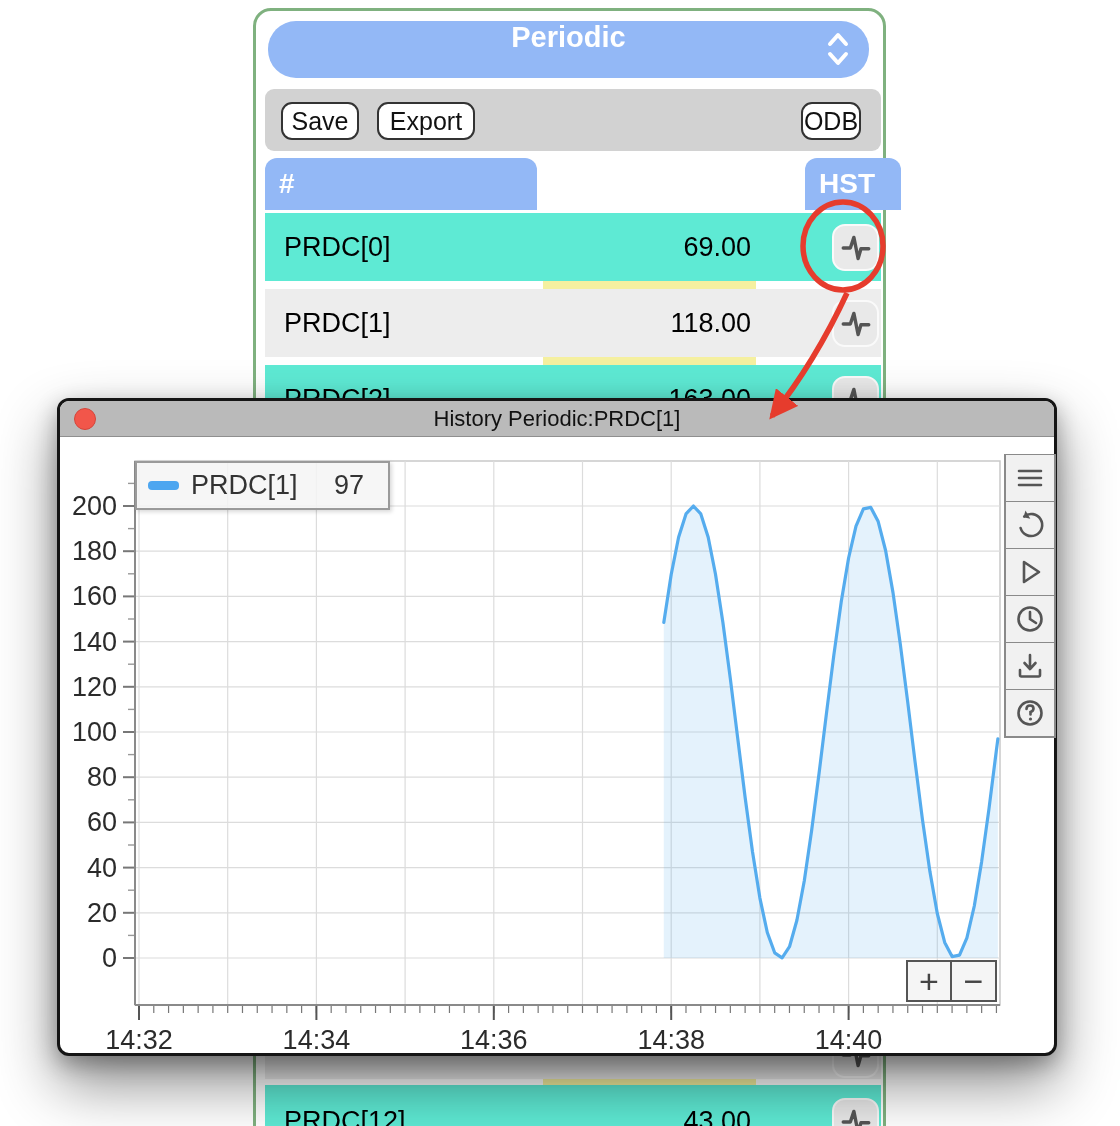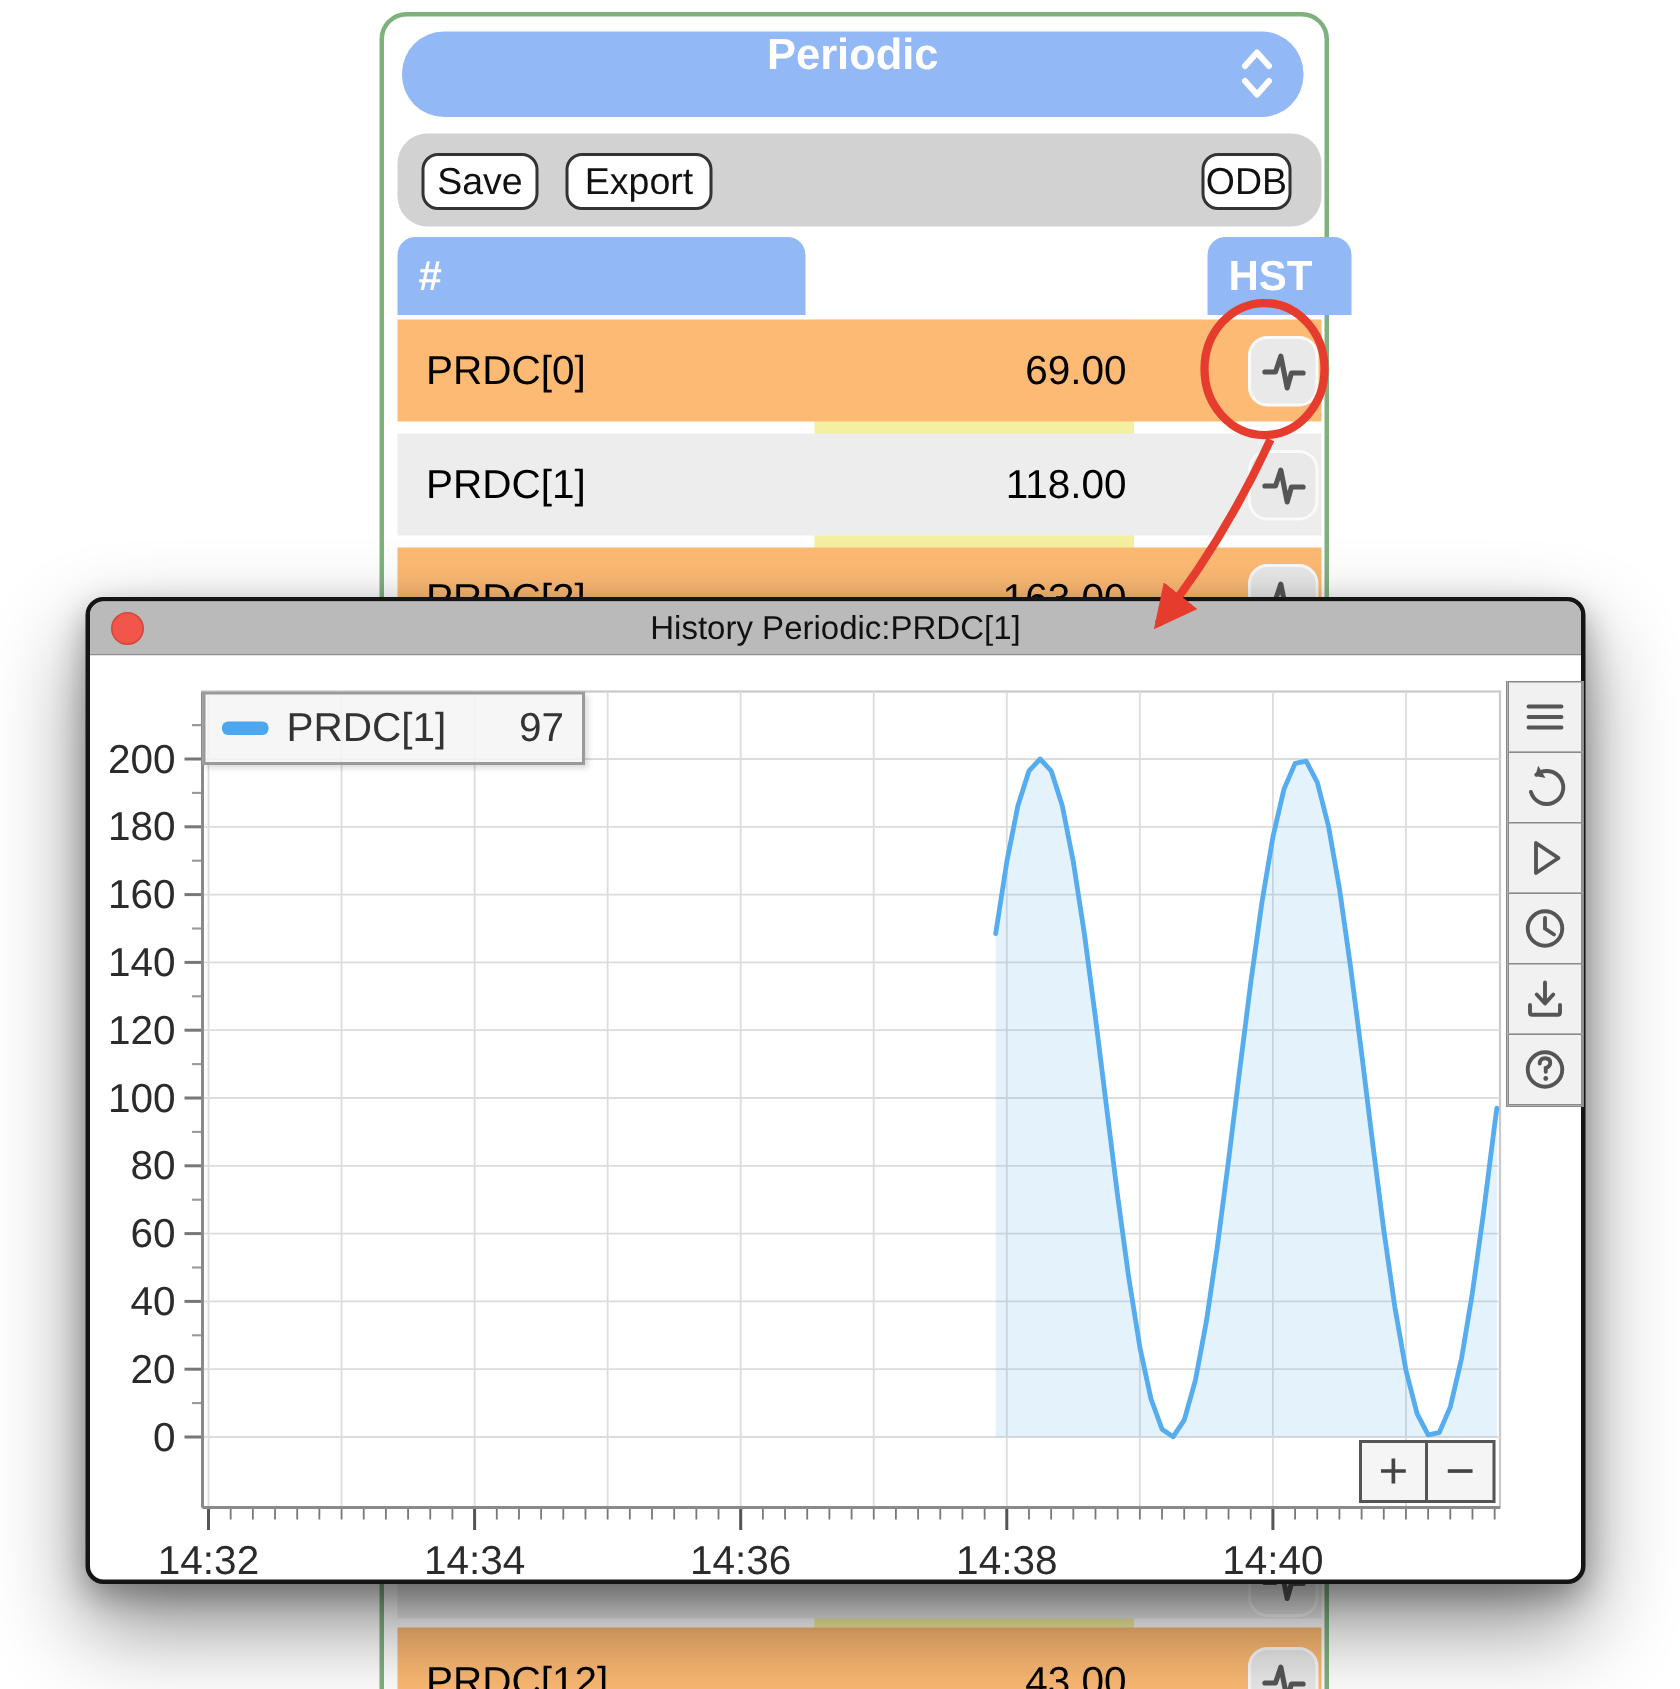--- a/index.html
+++ b/index.html
@@ -8,34 +8,34 @@
          font-family:"Liberation Sans",sans-serif;}
 
   
   .periodic-win{position:absolute;left:253px;top:8px;width:633px;height:1400px;
     background:#fff;border:3px solid #7fb17f;border-radius:18px;z-index:1;}
   .p-header{position:absolute;left:12px;top:10px;width:601px;height:57px;background:#93b8f6;
     border-radius:28px;color:#fff;font-size:29px;font-weight:bold;display:flex;
     justify-content:center;}
   .p-chevrons{position:absolute;right:18px;top:8px;width:26px;height:40px;color:#fff;}
   .p-toolbar{position:absolute;left:9px;top:78px;width:616px;height:62px;background:#d2d2d2;
-    border-radius:20px;}
+    border-radius:9px;}
   .btn{position:absolute;background:#fff;border:2px solid #333;border-radius:11px;
     font-size:25px;color:#111;display:flex;align-items:center;justify-content:center;cursor:default;}
   .btn-save{left:16px;top:13px;width:78px;height:38px;}
   .btn-export{left:112px;top:13px;width:98px;height:38px;}
   .btn-odb{right:20px;top:13px;width:60px;height:38px;}
   .th{position:absolute;top:147px;height:52px;background:#93b8f6;color:#fff;font-size:28px;
     font-weight:bold;display:flex;align-items:center;border-radius:12px 12px 0 0;padding-left:14px;}
   .th-num{left:9px;width:272px;}
   .th-prdc{left:287px;width:256px;}
   .th-hst{left:549px;width:96px;}
   .yellow-strip{position:absolute;left:287px;top:202px;width:213px;height:1190px;background:#f5f0a0;}
   .row{position:absolute;left:9px;width:616px;height:68px;}
-  .row.dark{background:#fdba74;}
+  .row.dark{background:#5eead4;}
   .row.light{background:#ededed;}
   .row .rname{position:absolute;left:19px;top:0;height:100%;display:flex;align-items:center;
     font-size:27px;color:#000;}
   .row .rval{position:absolute;left:278px;width:208px;top:0;height:100%;display:flex;
     align-items:center;justify-content:flex-end;font-size:27px;color:#000;}
   .hstbtn{position:absolute;left:567px;width:47px;height:47px;background:#e9e9e9;
     border:2px solid #fafafa;border-radius:13px;display:flex;align-items:center;justify-content:center;}
   .hstbtn svg{width:34px;height:34px;}
 
   
@@ -47,21 +47,21 @@
   .titlebar .ttext{position:absolute;left:0;right:0;top:0;height:36px;display:flex;
     align-items:center;justify-content:center;font-size:22px;color:#111;}
   .closebtn{position:absolute;left:14px;top:7px;width:22px;height:22px;border-radius:50%;
     background:#f2564a;border:1px solid #d4453a;}
   .chart-svg{position:absolute;left:0;top:36px;}
   .legend{position:absolute;left:75px;top:60px;width:255px;height:49px;
     background:rgba(244,244,244,.84);border:2px solid #9a9a9a;
     box-shadow:2px 2px 4px rgba(0,0,0,.15);display:flex;align-items:center;}
   .legend .swatch{width:31px;height:9px;border-radius:4px;background:#4da6f0;margin-left:11px;}
   .legend .lname{font-size:27px;color:#333;margin-left:12px;}
-  .legend .lval{font-size:27px;color:#333;margin-left:auto;margin-right:12px;}
+  .legend .lval{font-size:27px;color:#333;margin-left:auto;margin-right:24px;}
   .side-tools{position:absolute;left:944px;top:53px;width:52px;border:1px solid #8a8a8a;}
   .tool{width:50px;height:48px;background:#f1f1f1;border:1px solid #8a8a8a;margin-top:-1px;
     display:flex;align-items:center;justify-content:center;}
   .tool svg{width:36px;height:36px;stroke:#555;fill:none;stroke-width:2.6;}
   .zoomctl{position:absolute;left:848px;top:559px;display:flex;}
   .zbtn{width:47px;height:42px;background:#f5f5f5;border:2.5px solid #555;margin-left:-2.5px;
     display:flex;align-items:center;justify-content:center;font-size:34px;color:#444;}
 
   
   .annot{position:absolute;left:0;top:0;z-index:10;pointer-events:none;}

